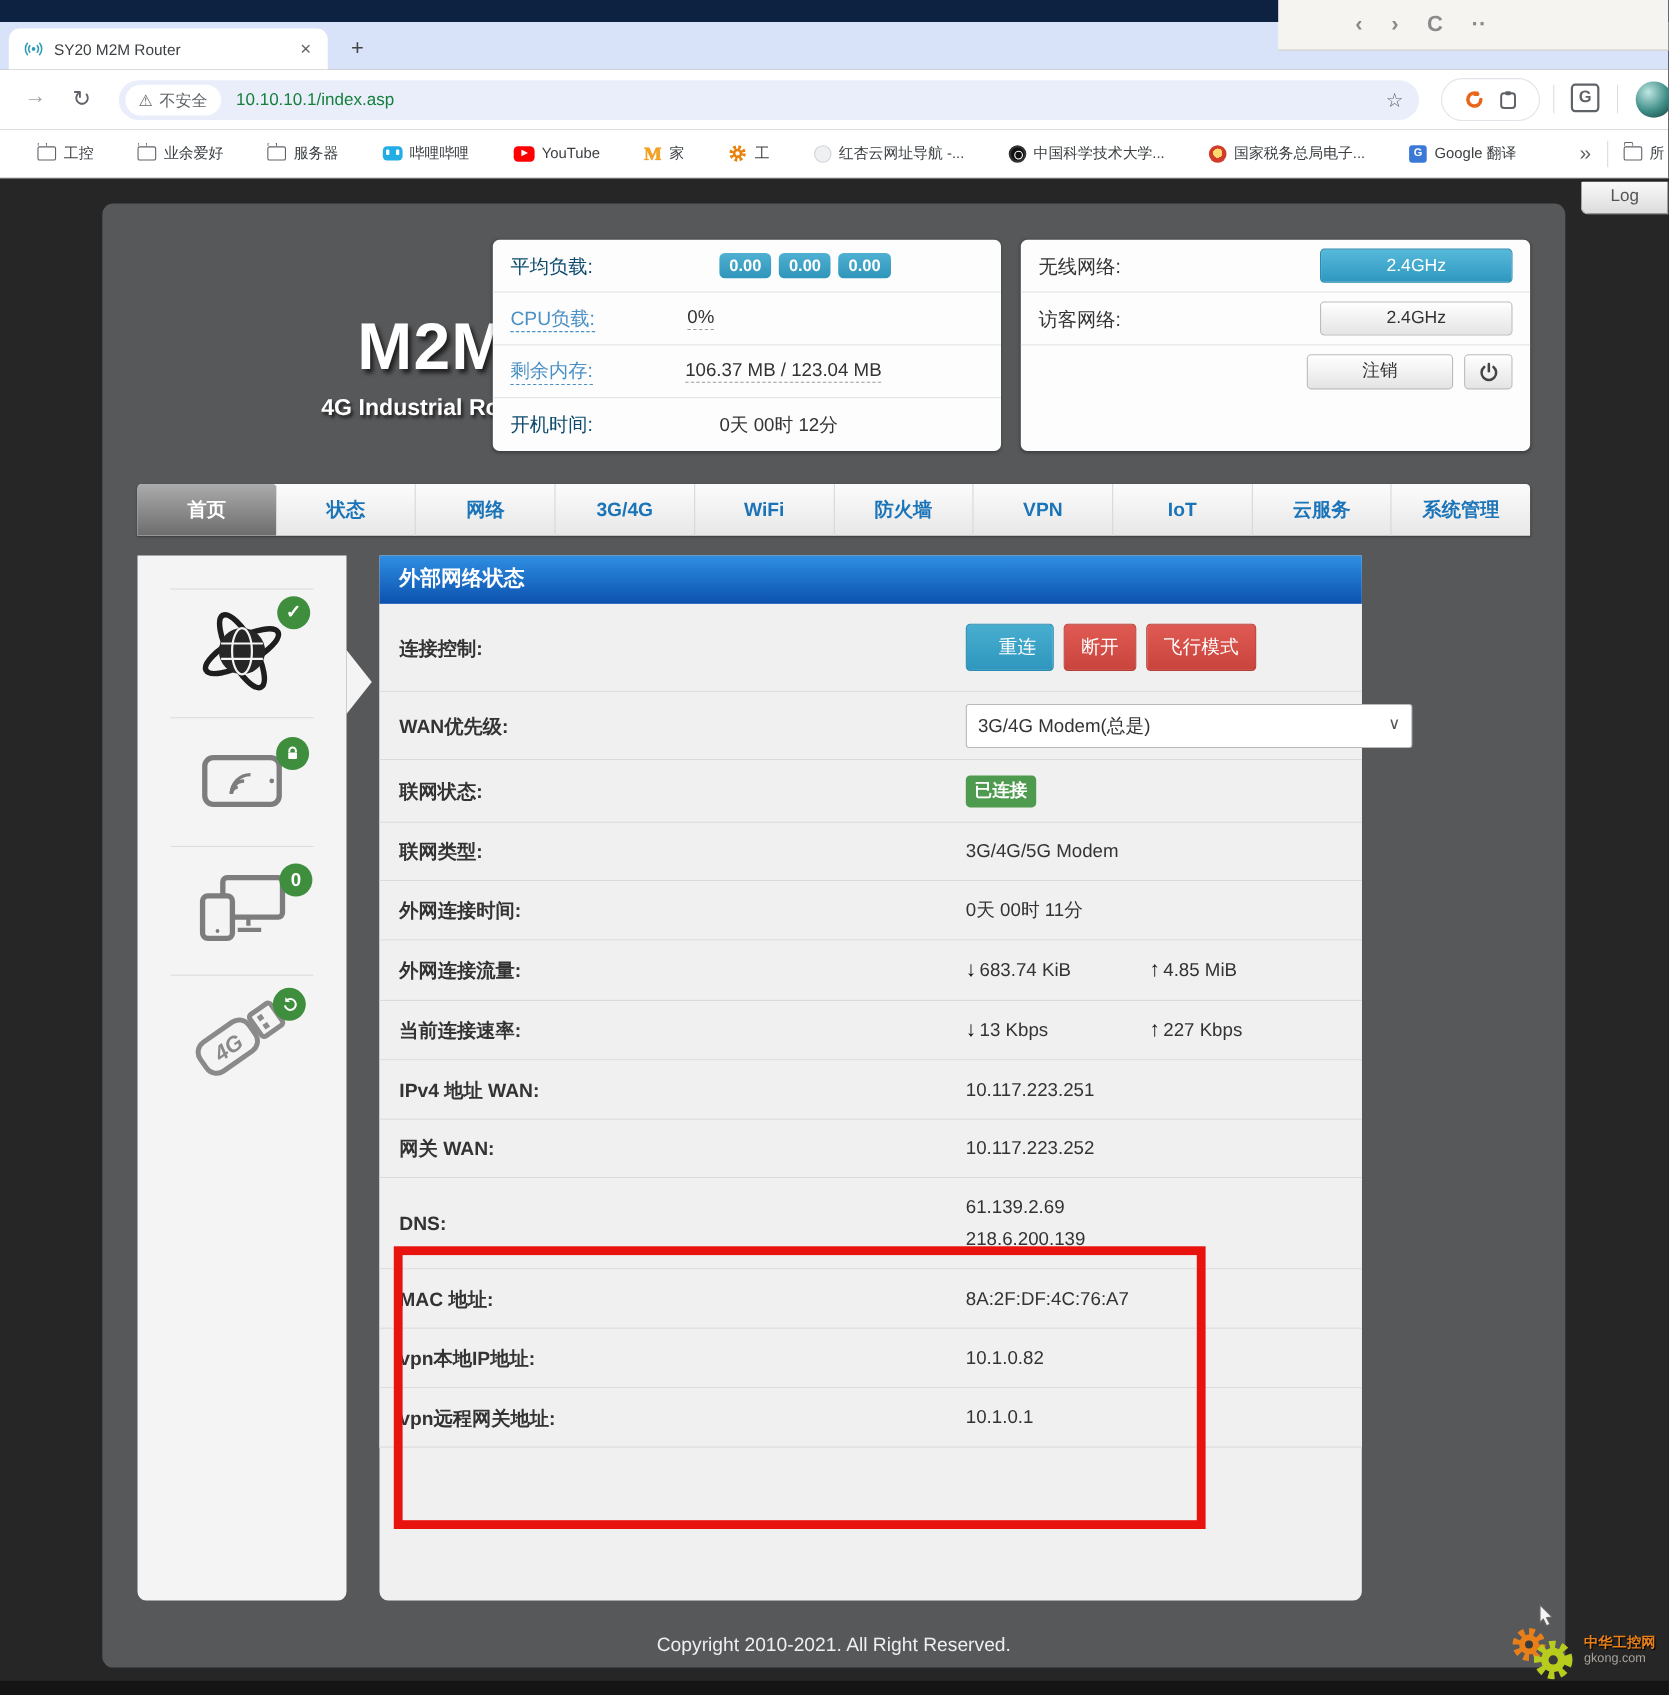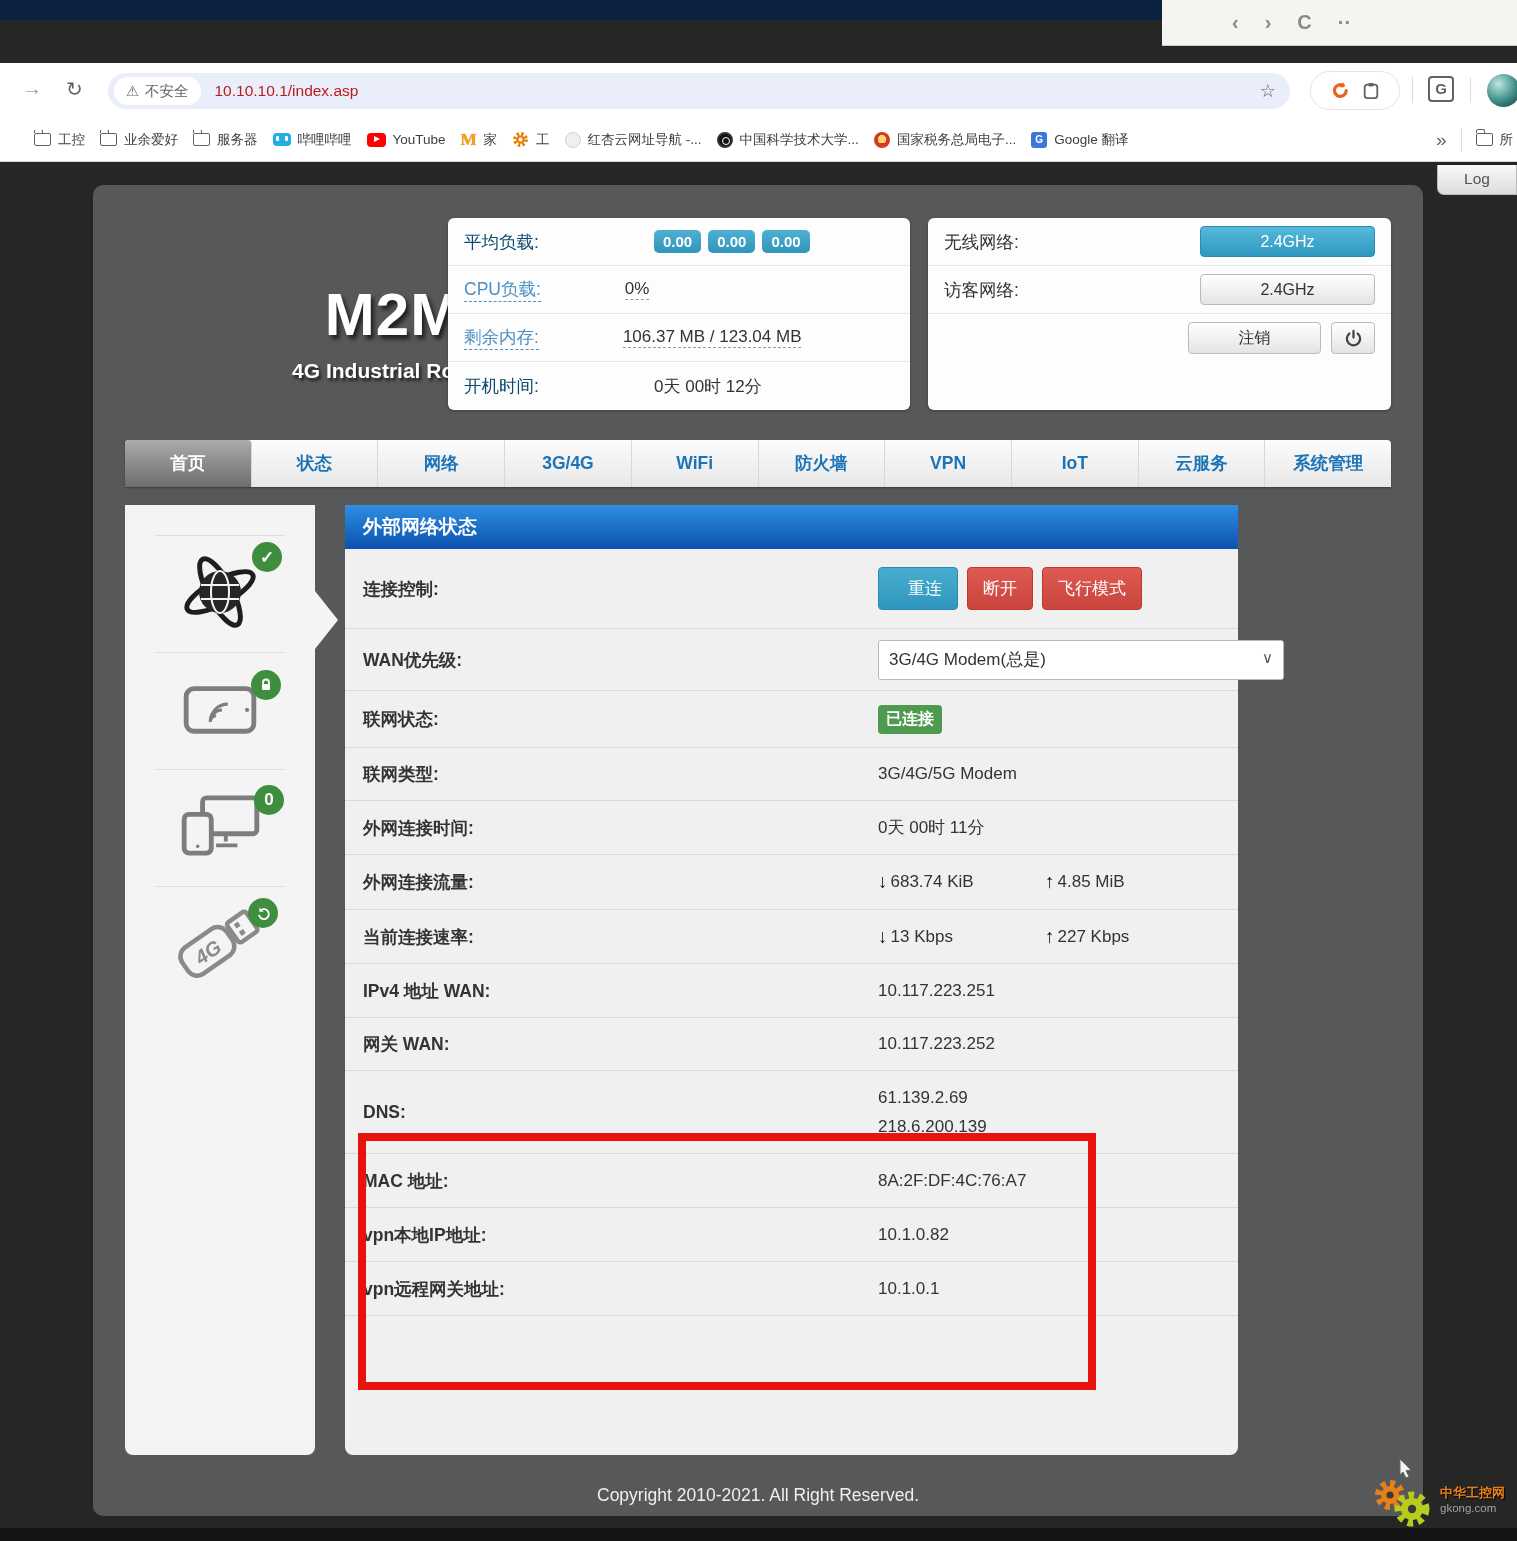--- a/index.html
+++ b/index.html
@@ -22,30 +22,30 @@
   .winctl.min { left:1420px; }
   .winctl.max { left:1478px; font-size:13px; }
 
   
   .addrbar { position:absolute; left:0; top:63px; width:1517px; height:55px; background:#fff; z-index:2; }
   .nav-ic { position:absolute; top:14px; font-size:20px; color:#9aa0a6; }
   .nav-ic.fwd { left:22px; }
   .nav-ic.rel { left:66px; color:#5f6368; }
   .omnibox { position:absolute; left:108px; top:10px; width:1182px; height:36px; background:#e9eefa; border-radius:18px; display:flex; align-items:center; padding:0 14px 0 6px; }
   .sec-chip { background:#fff; border-radius:14px; height:28px; display:flex; align-items:center; gap:6px; padding:0 12px; color:#5f6368; font-size:14.5px; }
-  .url-text { margin-left:14px; font-size:15.5px; color:#b91c1c; flex:1; }
+  .url-text { margin-left:14px; font-size:15.5px; color:#15803d; flex:1; }
   .star { font-size:18px; color:#5f6368; }
   .ext-pill { position:absolute; left:1310px; top:8px; width:90px; height:39px; border:1px solid #e0e3e8; border-radius:20px; background:#fff; display:flex; align-items:center; justify-content:center; gap:12px; }
   .tbar-div { position:absolute; top:14px; width:1px; height:26px; background:#dadce0; }
   .tr-ic { position:absolute; left:1428px; top:13px; width:26px; height:26px; font-size:15px; font-weight:bold; color:#5f6368; border:2px solid #5f6368; border-radius:4px; text-align:center; line-height:22px; }
   .avatar { position:absolute; left:1487px; top:11px; width:33px; height:33px; border-radius:50%; background:radial-gradient(circle at 35% 30%, #bfe6e2, #3d8c86 55%, #173a37); }
 
   
   .bmbar { position:absolute; left:0; top:118px; width:1517px; height:44px; background:#fff; border-bottom:1px solid #d6d6d6; z-index:2; display:flex; align-items:center; }
-  .bm-left { display:flex; align-items:center; gap:15px; padding-left:34px; flex:1; overflow:hidden; }
+  .bm-left { display:flex; align-items:center; gap:40px; padding-left:34px; flex:1; overflow:hidden; }
   .bm { display:flex; align-items:center; gap:7px; font-size:13.5px; color:#3c4043; white-space:nowrap; }
   .bm-right { display:flex; align-items:center; gap:14px; padding-right:4px; }
   .folder { width:17px; height:13px; border:1.8px solid #5f6368; border-radius:2px; position:relative; }
   .folder:before { content:""; position:absolute; left:-1px; top:-5px; width:7px; height:3px; border:1.8px solid #5f6368; border-bottom:none; border-radius:2px 2px 0 0; }
   .bili { width:18px; height:13px; background:#23ade5; border-radius:4px; position:relative; }
   .bili:before { content:""; position:absolute; left:3px; top:3px; width:3px; height:5px; background:#fff; border-radius:1px; }
   .bili:after { content:""; position:absolute; right:3px; top:3px; width:3px; height:5px; background:#fff; border-radius:1px; }
   .yt { width:19px; height:14px; background:#f00; border-radius:4px; position:relative; }
   .yt:before { content:""; position:absolute; left:7px; top:3.5px; border-left:6px solid #fff; border-top:3.5px solid transparent; border-bottom:3.5px solid transparent; }
   .m-ic { font-family:"Liberation Serif", serif; font-weight:bold; font-size:17px; color:#f6a21a; text-shadow:0 0 1px #c96a00; }
@@ -134,20 +134,33 @@
 <div class="screen">
 
   <div class="os-strip"></div>
   <div class="bg-window">
     <span class="bg-gl">‹</span>
     <span class="bg-gl">›</span>
     <span class="bg-gl">C</span>
     <span class="bg-gl">··</span>
   </div>
 
+  <div class="tabbar">
+    <div class="tab">
+      <svg width="17" height="17" viewBox="0 0 20 20">
+        <circle cx="10" cy="10" r="2" fill="#2b9bb5"></circle>
+        <path d="M6 6.5a6 6 0 0 0 0 7 M3.4 4a9.5 9.5 0 0 0 0 12 M14 6.5a6 6 0 0 1 0 7 M16.6 4a9.5 9.5 0 0 1 0 12" fill="none" stroke="#2b9bb5" stroke-width="1.7" stroke-linecap="round"></path>
+      </svg>
+      <span class="tab-title">SY20 M2M Router</span>
+      <span class="tab-close">×</span>
+    </div>
+    <div class="newtab">+</div>
+    <div class="winctl min">—</div>
+    <div class="winctl max">□</div>
+  </div>
 
   <div class="addrbar">
     <span class="nav-ic fwd">→</span>
     <span class="nav-ic rel">↻</span>
     <div class="omnibox">
       <span class="sec-chip">
         <span>⚠</span>
         <span>不安全</span>
       </span>
       <span class="url-text">10.10.10.1/index.asp</span>

